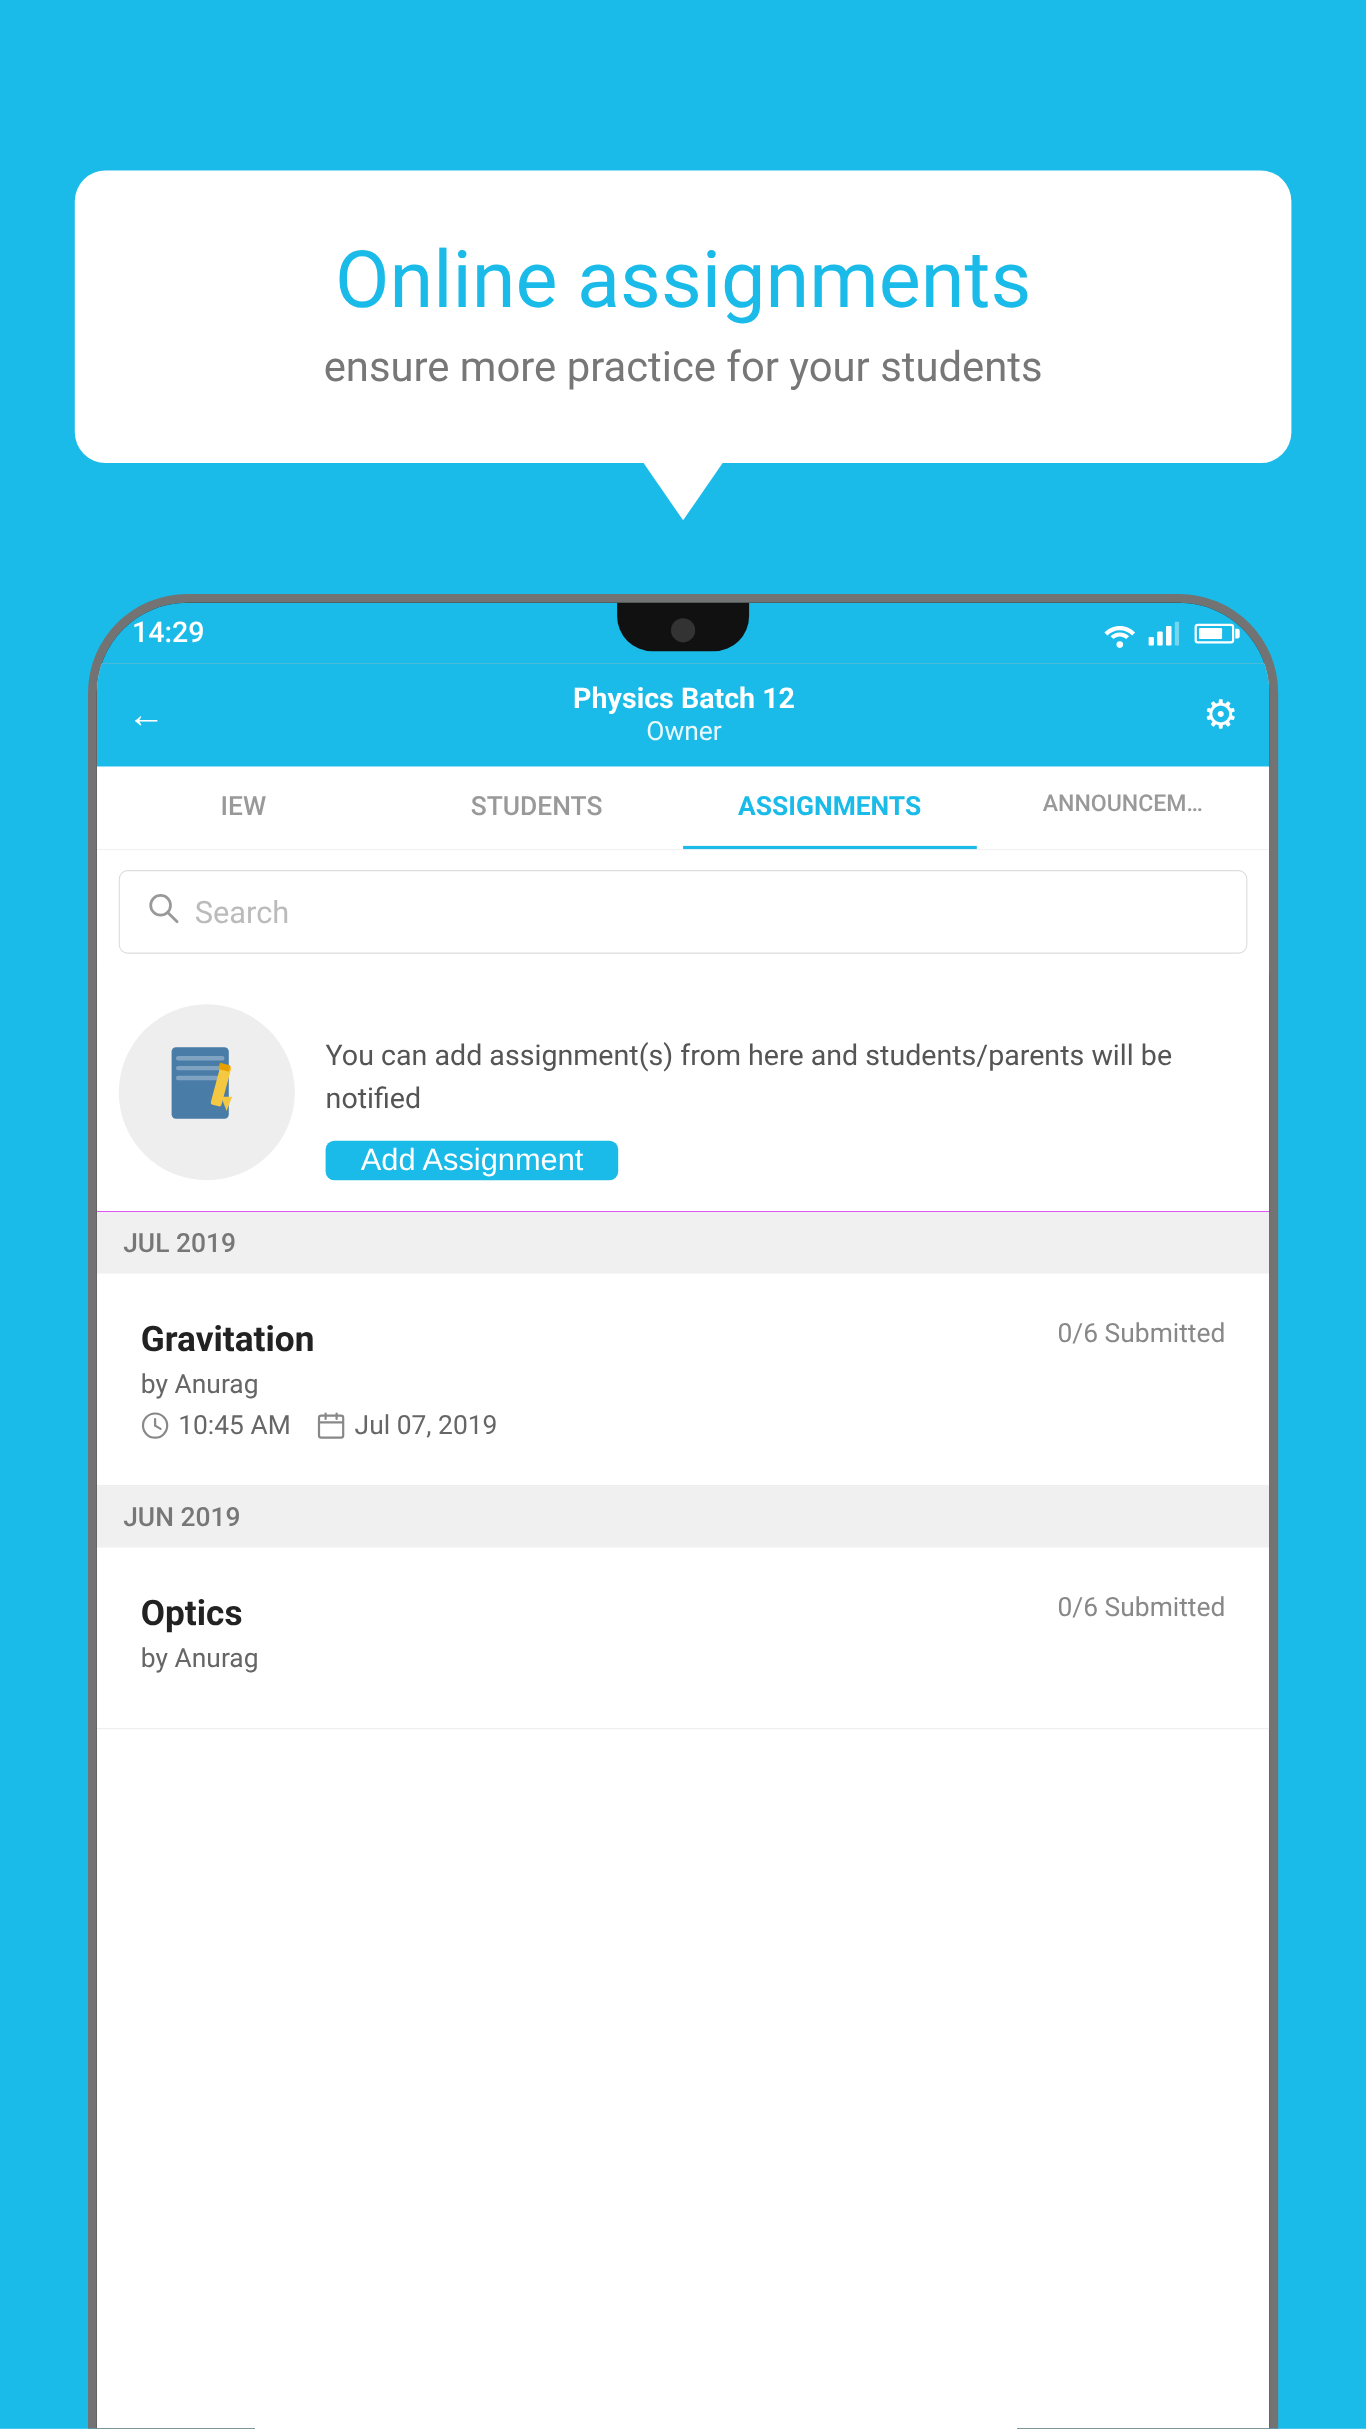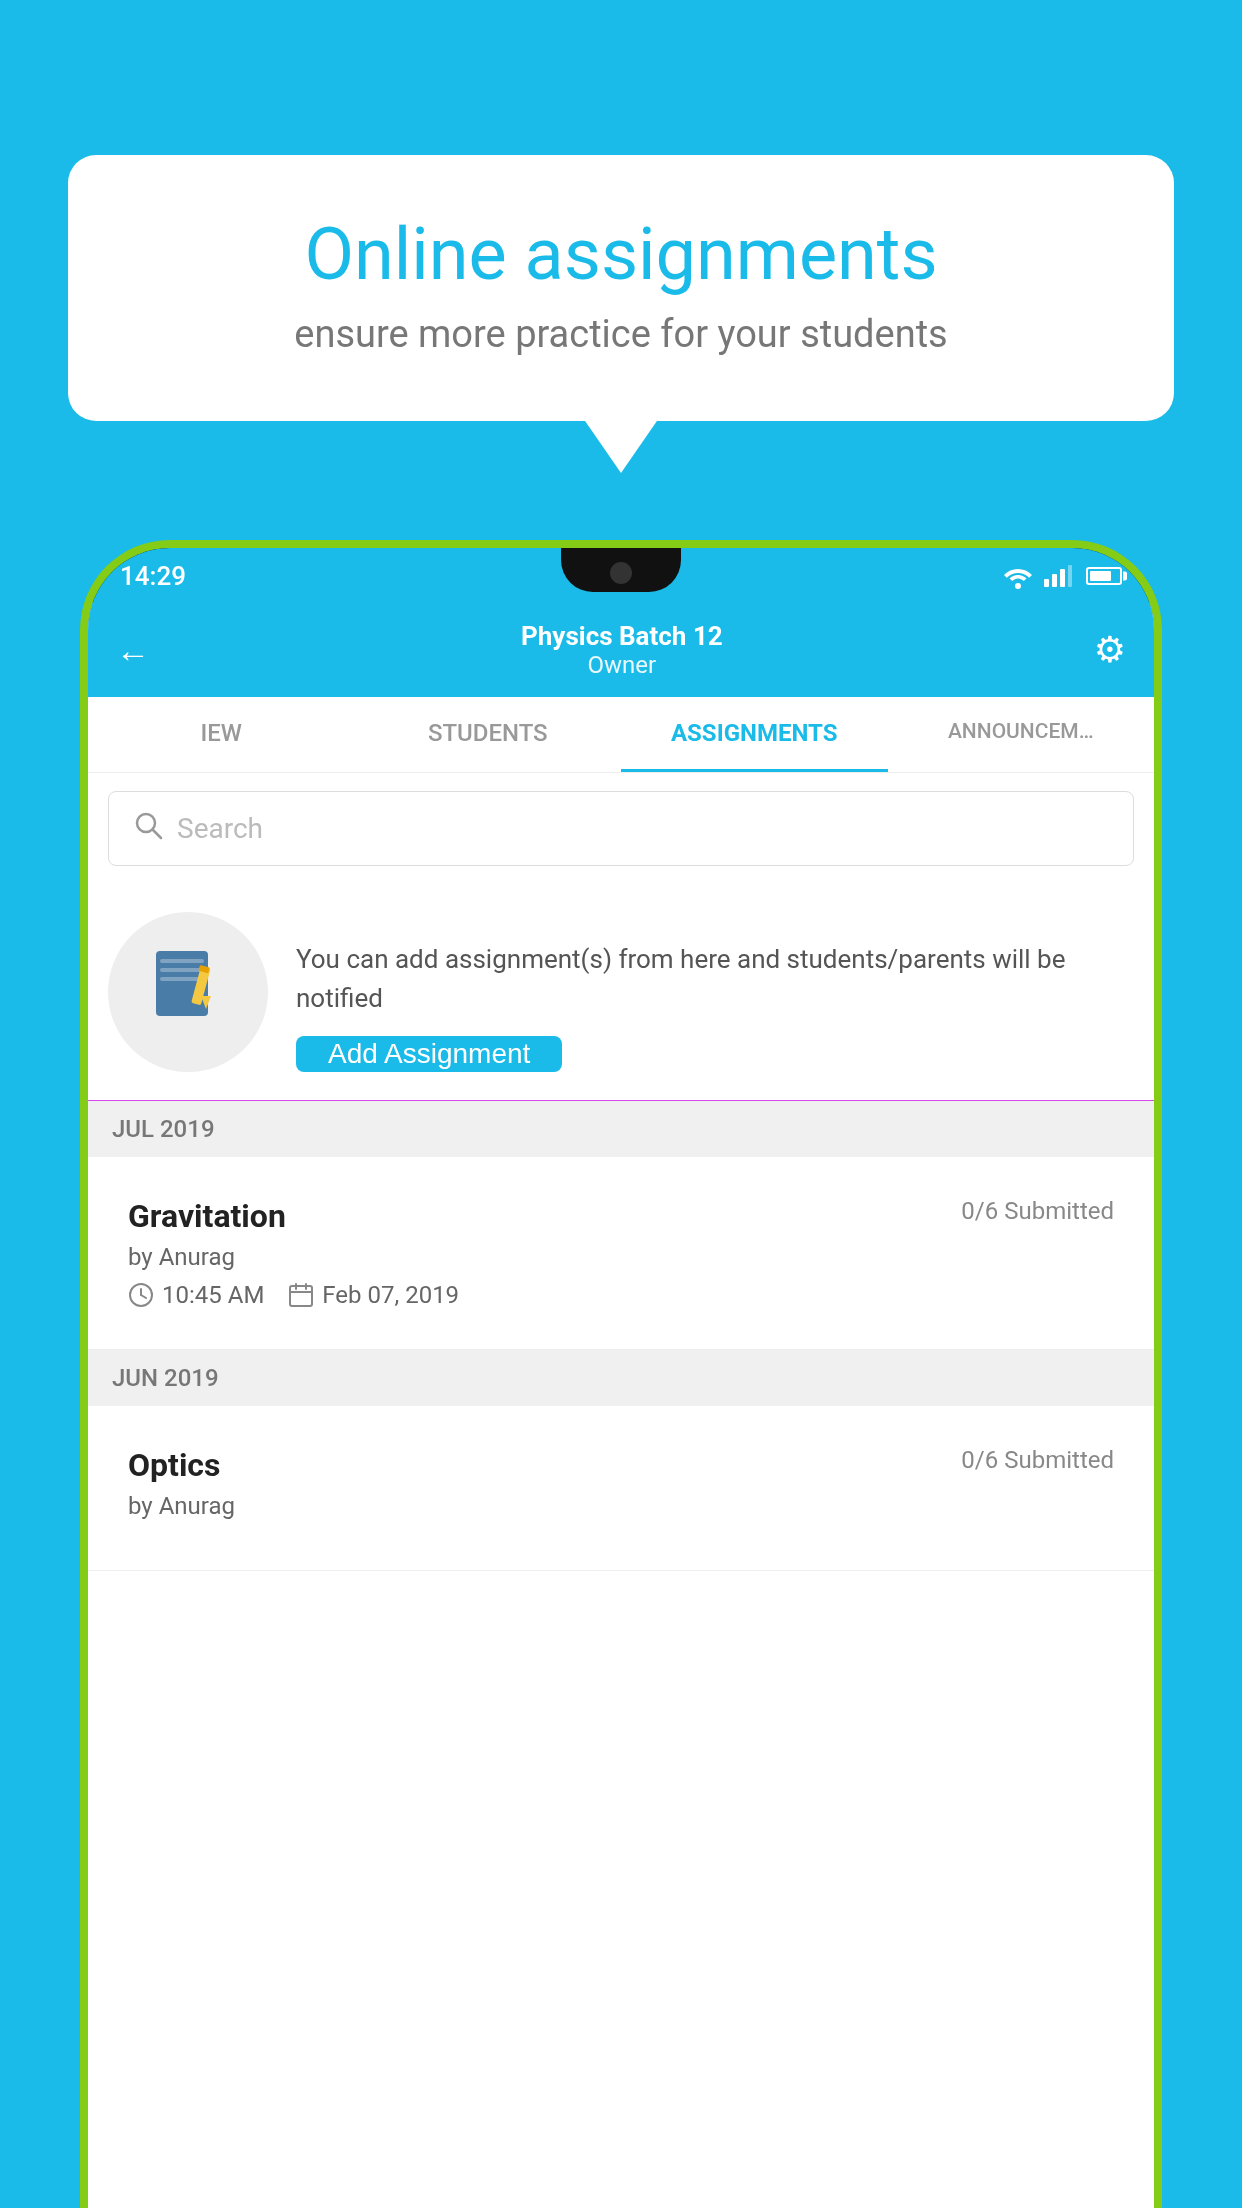--- a/index.html
+++ b/index.html
@@ -56,21 +56,21 @@
       font-weight: 400;
     }
 
     
     .phone-frame {
       position: absolute;
       top: 540px;
       left: 80px;
       right: 80px;
       bottom: 0;
-      background: #84cc16;
+      background: #737373;
       border-radius: 90px 90px 0 0;
       overflow: hidden;
     }
 
     .phone-inner {
       position: absolute;
       top: 8px;
       left: 8px;
       right: 8px;
       bottom: 0;
@@ -470,21 +470,21 @@
             </svg>
             <span>10:45 AM</span>
           </div>
           <div class="meta-item">
             <svg width="26" height="26" viewBox="0 0 26 26" fill="none">
               <rect x="2" y="4" width="22" height="20" rx="2" stroke="#888" stroke-width="2"></rect>
               <line x1="2" y1="10" x2="24" y2="10" stroke="#888" stroke-width="2"></line>
               <line x1="8" y1="2" x2="8" y2="7" stroke="#888" stroke-width="2" stroke-linecap="round"></line>
               <line x1="18" y1="2" x2="18" y2="7" stroke="#888" stroke-width="2" stroke-linecap="round"></line>
             </svg>
-            <span>Feb 07, 2019</span>
+            <span>Jul 07, 2019</span>
           </div>
         </div>
       </div>
 
       <div class="section-header">
         <span>JUN 2019</span>
       </div>
 
       <div class="assignment-item">
         <div class="assignment-row1">

